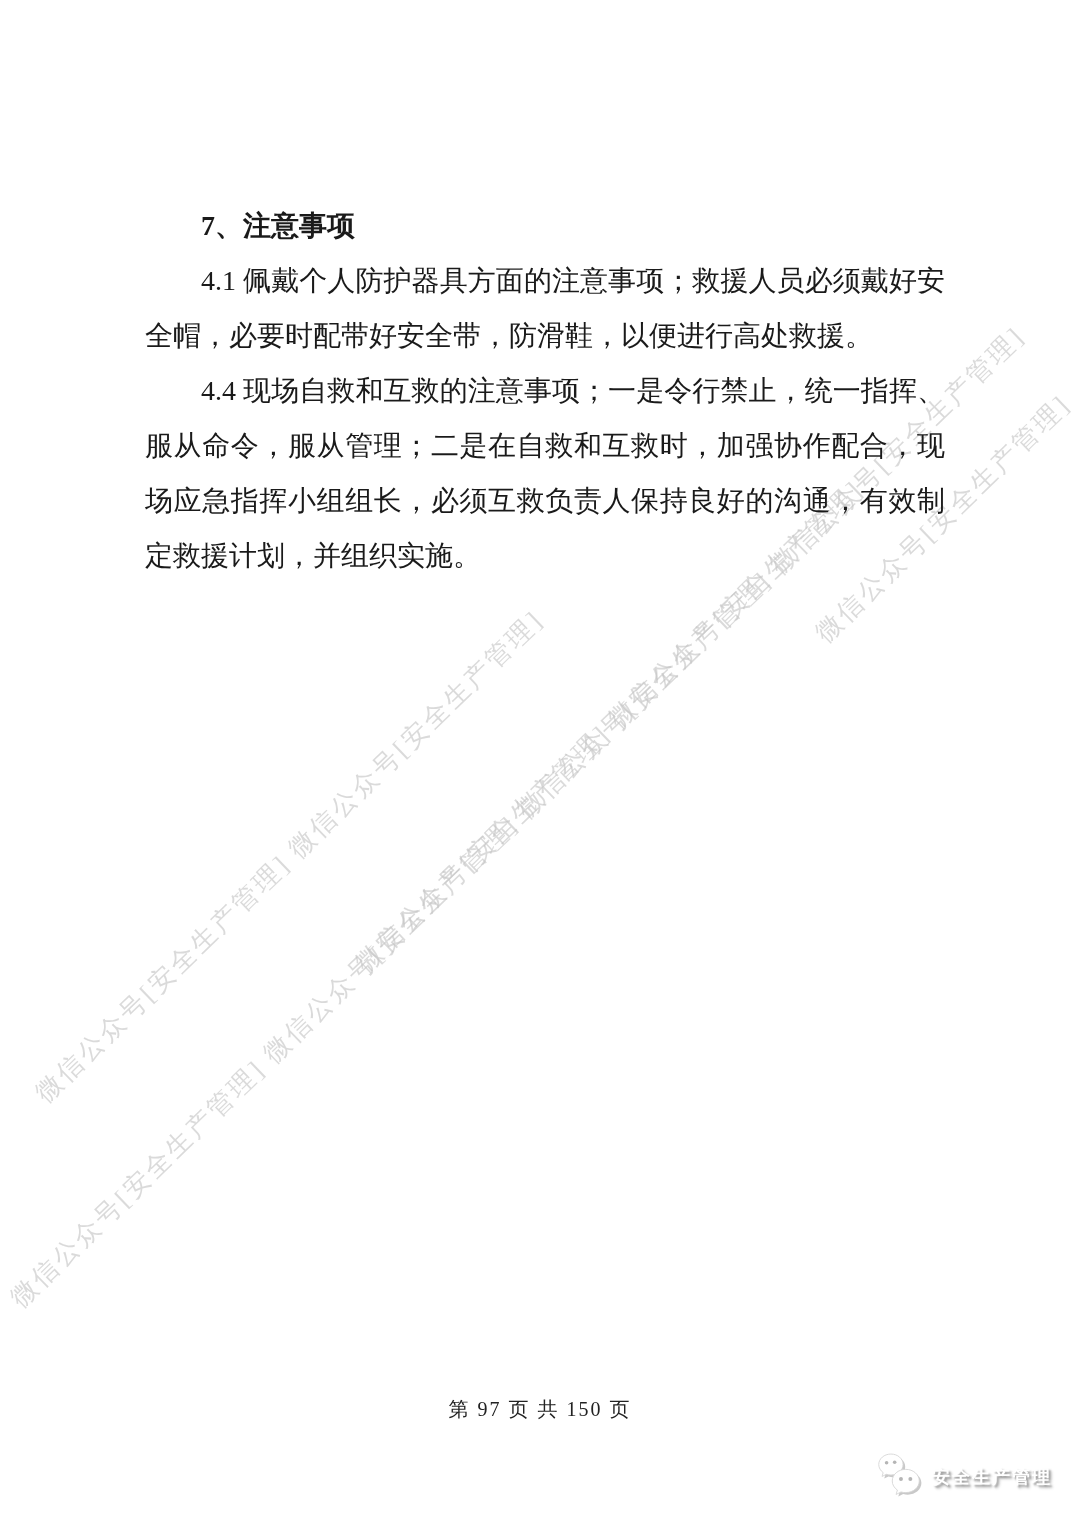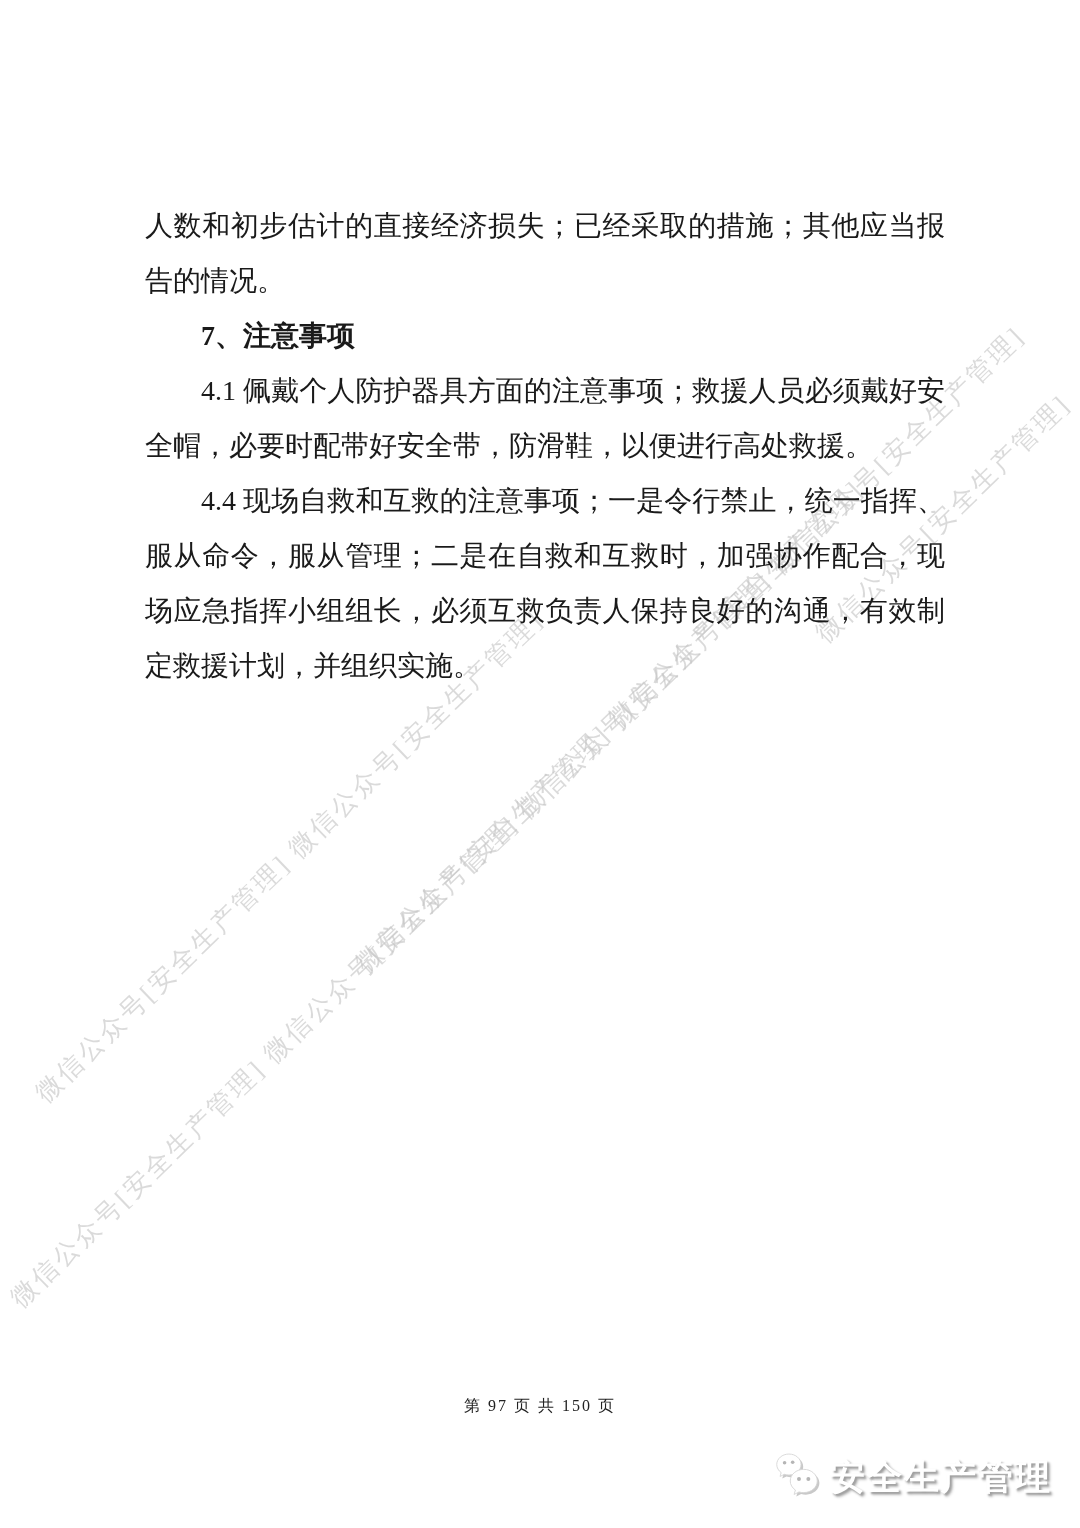--- a/index.html
+++ b/index.html
@@ -56,58 +56,57 @@
   .para.indent { text-indent: 2em; }
   .para.heading { font-weight: 700; text-indent: 2em; }
   
   .footer {
     position: absolute;
     z-index: 2;
     left: 0;
     top: 1396px;
     width: 1080px;
     text-align: center;
-    font-size: 16px;
+    font-size: 20px;
     letter-spacing: 2px;
     color: #222222;
   }
   
   .brand {
     position: absolute;
     z-index: 2;
     right: 28px;
     top: 1448px;
     height: 58px;
     display: flex;
     align-items: center;
     gap: 6px;
   }
   .brand-label {
-    font-size: 35px;
+    font-size: 18px;
     font-weight: 600;
     letter-spacing: 2px;
     color: #ffffff;
     text-shadow: 2px 2px 2px #9f9f9f, 3px 3px 3px #c9c9c9;
   }
   .wechat-icon { display: block; }
 </style>
 </head>
 <body>
 
 <div class="page">
 
   <div class="watermark-layer">
     <span class="wm wm1">微信公众号[安全生产管理] 微信公众号[安全生产管理] 微信公众号[安全生产管理] 微信公众号[安全生产管理]</span>
     <span class="wm wm2">微信公众号[安全生产管理] 微信公众号[安全生产管理]</span>
     <span class="wm wm3">微信公众号[安全生产管理] 微信公众号[安全生产管理]</span>
     <span class="wm wm4">微信公众号[安全生产管理]</span>
   </div>
 
   <main class="content">
-    <p class="para">人数和初步估计的直接经济损失；已经采取的措施；其他应当报告的情况。</p>
     <p class="para heading">7、注意事项</p>
     <p class="para indent">4.1 佩戴个人防护器具方面的注意事项；救援人员必须戴好安全帽，必要时配带好安全带，防滑鞋，以便进行高处救援。</p>
     <p class="para indent">4.4 现场自救和互救的注意事项；一是令行禁止，统一指挥、服从命令，服从管理；二是在自救和互救时，加强协作配合，现场应急指挥小组组长，必须互救负责人保持良好的沟通，有效制定救援计划，并组织实施。</p>
   </main>
 
   <div class="footer">
     <span>第 97 页 共 150 页</span>
   </div>
 
   <div class="brand">

